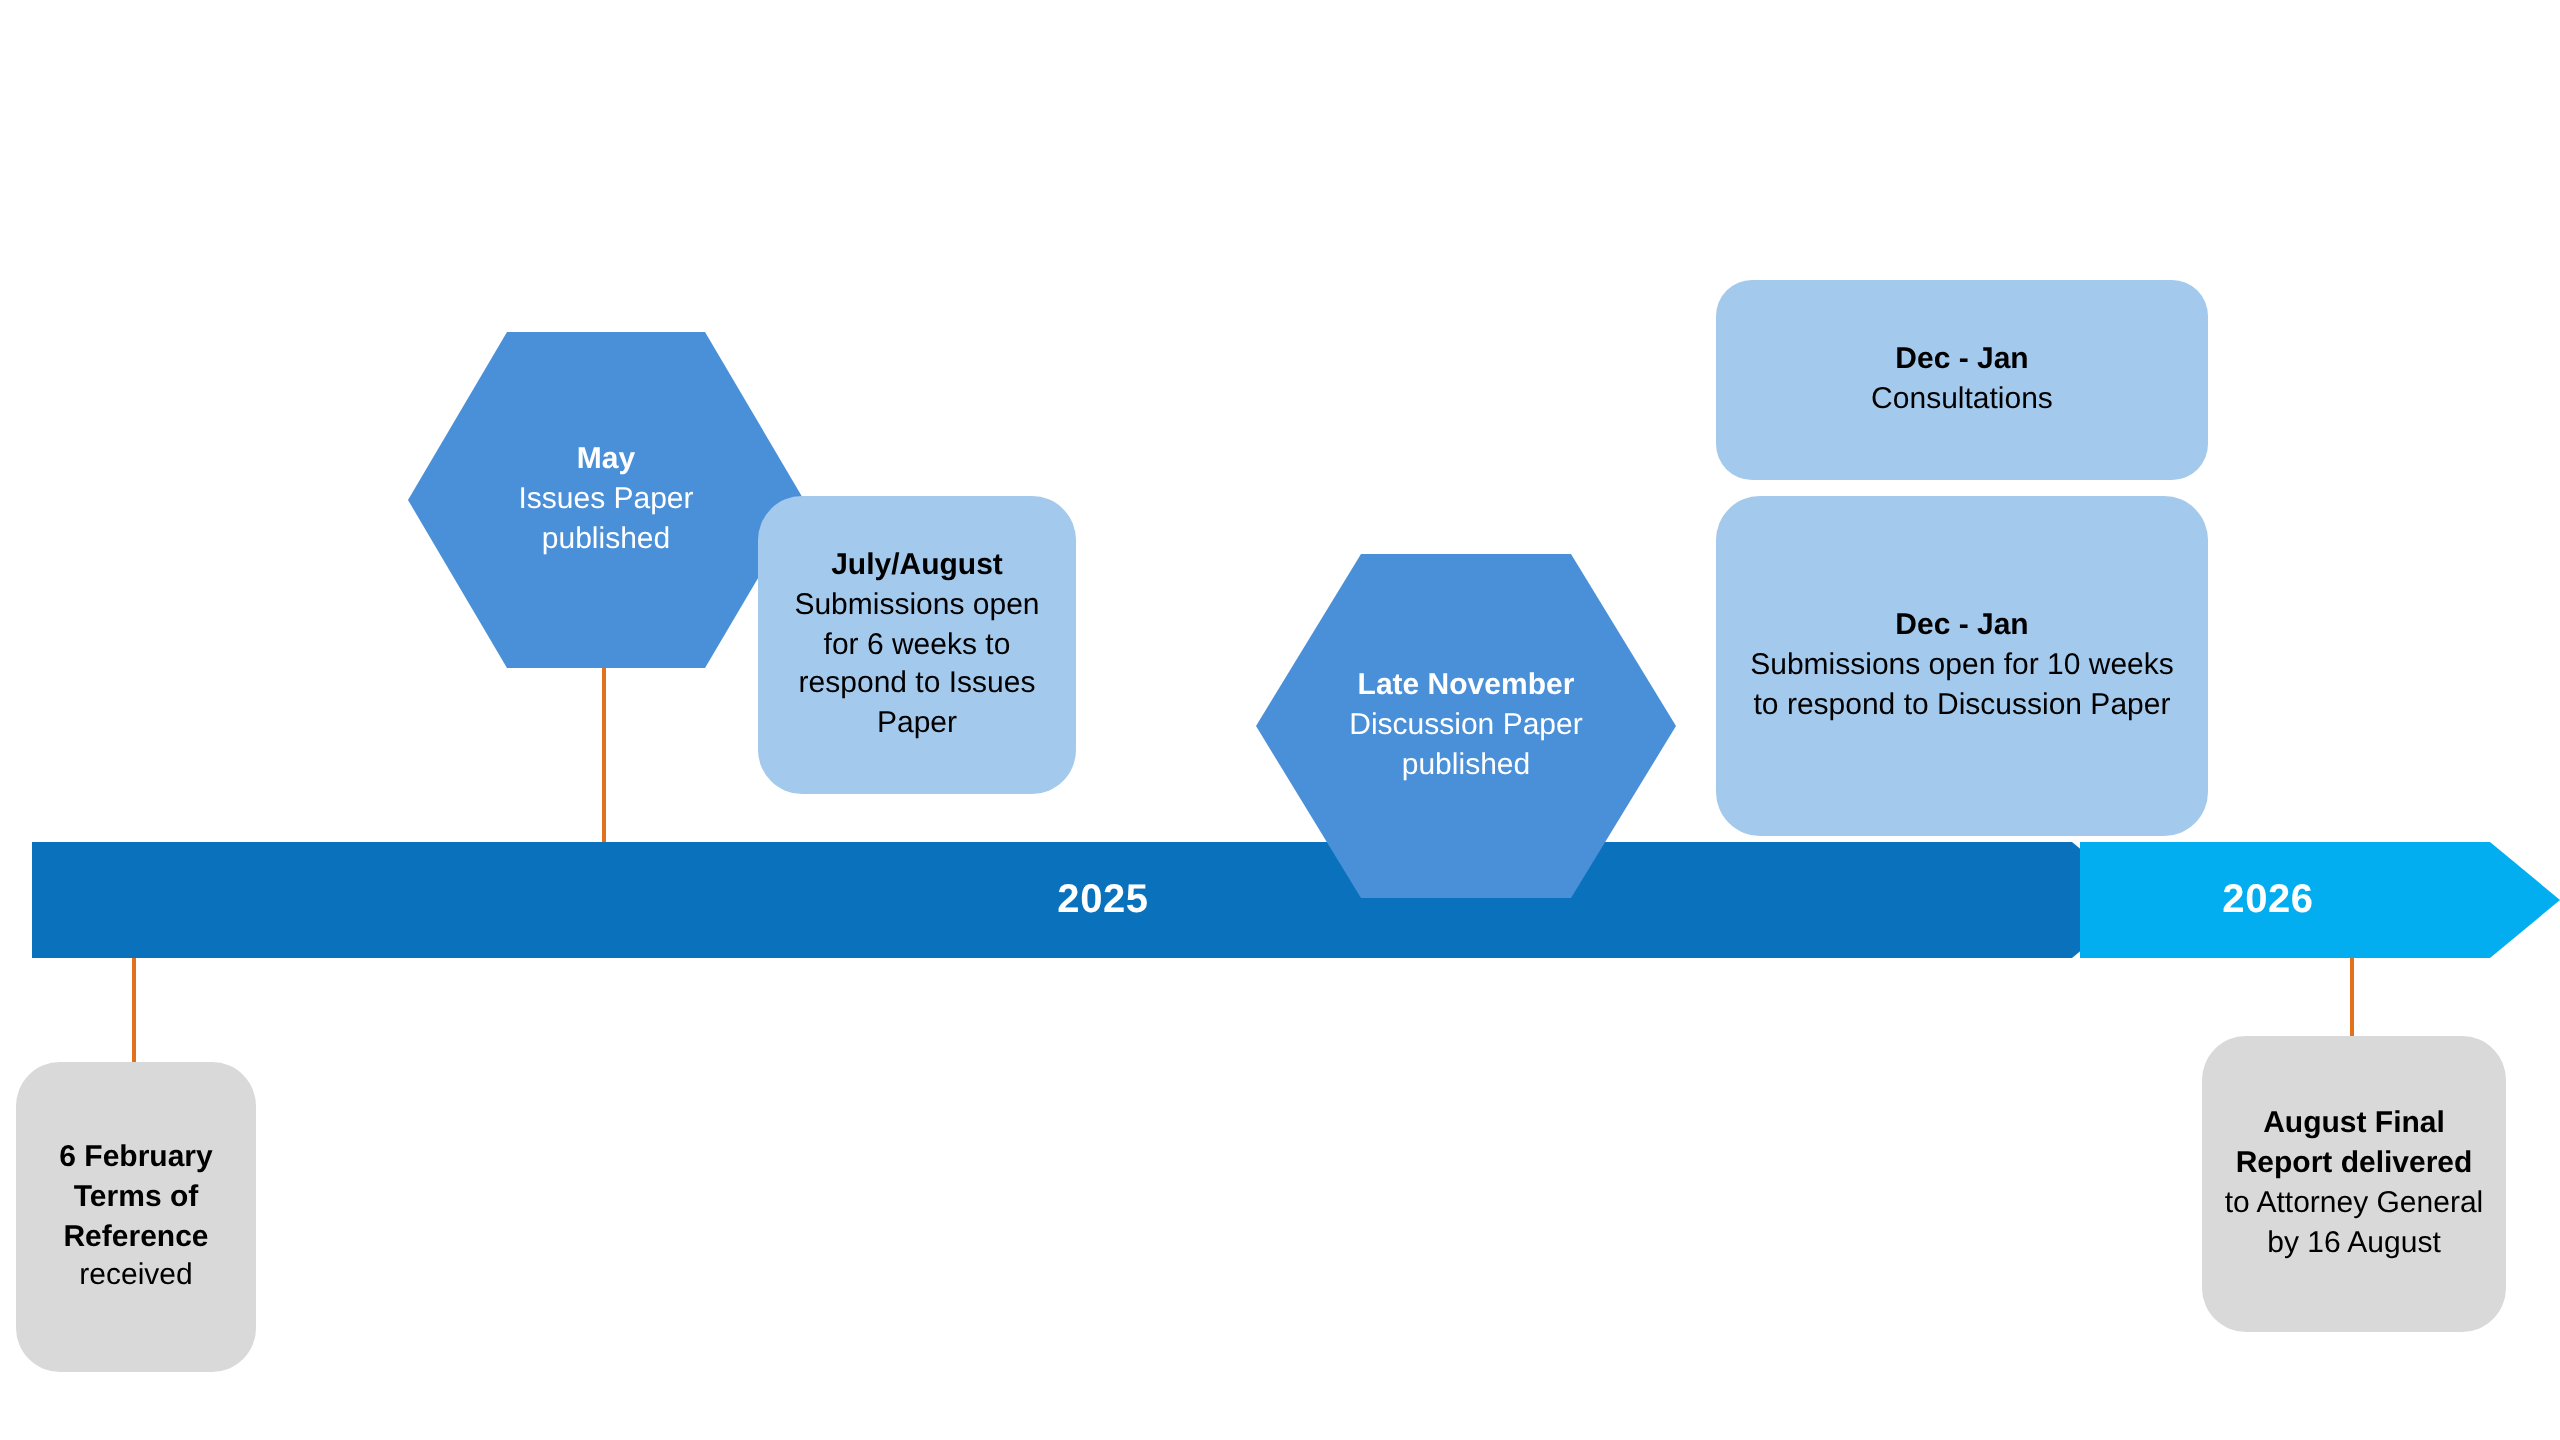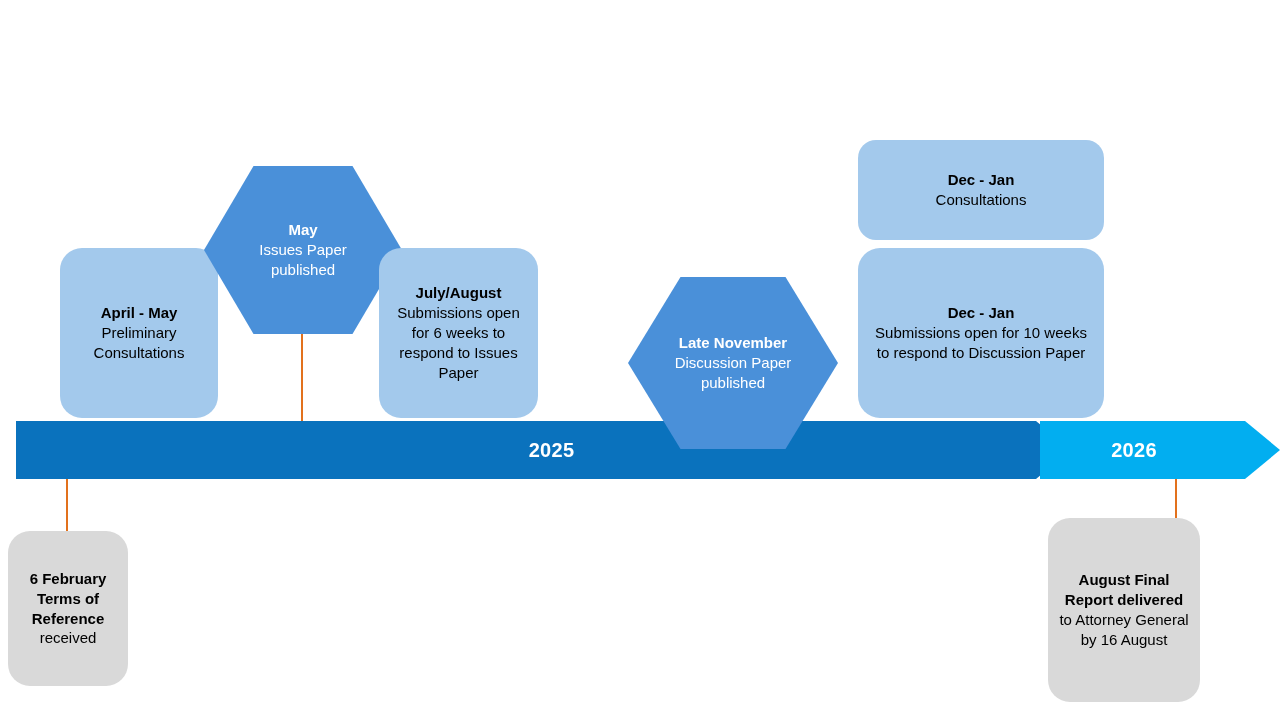--- a/index.html
+++ b/index.html
@@ -81,26 +81,26 @@
     padding: 8px 10px;
     line-height: 1.33;
     font-size: 15px;
   }
   .card-blue { background: #A3C9EC; color: #000000; }
   .card-gray { background: #D9D9D9; color: #000000; }
   .card .txt { display: block; width: 100%; }
   .card b { font-weight: bold; margin-top: 12px; }
 
   #card-april-may   { left: 60px;  top: 248px; width: 158px; height: 170px; }
-  #card-july-august { left: 379px; top: 248px; width: 159px; height: 170px; }
+  #card-july-august { left: 379px; top: 248px; width: 159px; height: 149px; }
   #card-dec-jan-consult { left: 858px; top: 140px; width: 246px; height: 100px;
                           border-radius: 18px; }
   #card-dec-jan-subs    { left: 858px; top: 248px; width: 246px; height: 170px; }
   #card-february { left: 8px;   top: 531px; width: 120px; height: 155px; }
-  #card-august   { left: 1048px; top: 518px; width: 152px; height: 184px; }
+  #card-august   { left: 1101px; top: 518px; width: 152px; height: 148px; }
 
   
   .hexagon {
     position: absolute;
     background: #4A90D9;
     color: #FFFFFF;
     display: flex;
     align-items: center;
     justify-content: center;
     text-align: center;
@@ -129,26 +129,20 @@
 
   <div id="timeline-bar">
     <div class="bar-seg" id="bar-2025">
       <span class="bar-label">2025</span>
     </div>
     <div class="bar-seg" id="bar-2026">
       <span class="bar-label">2026</span>
     </div>
   </div>
 
-  <div class="card card-blue" id="card-april-may">
-    <span class="txt">
-      <b>April - May</b><br>
-      <span>Preliminary Consultations</span>
-    </span>
-  </div>
 
   <div class="hexagon" id="hex-may">
     <span class="txt">
       <b>May</b><br>
       <span>Issues Paper published</span>
     </span>
   </div>
 
   <div class="card card-blue" id="card-july-august">
     <span class="txt">

